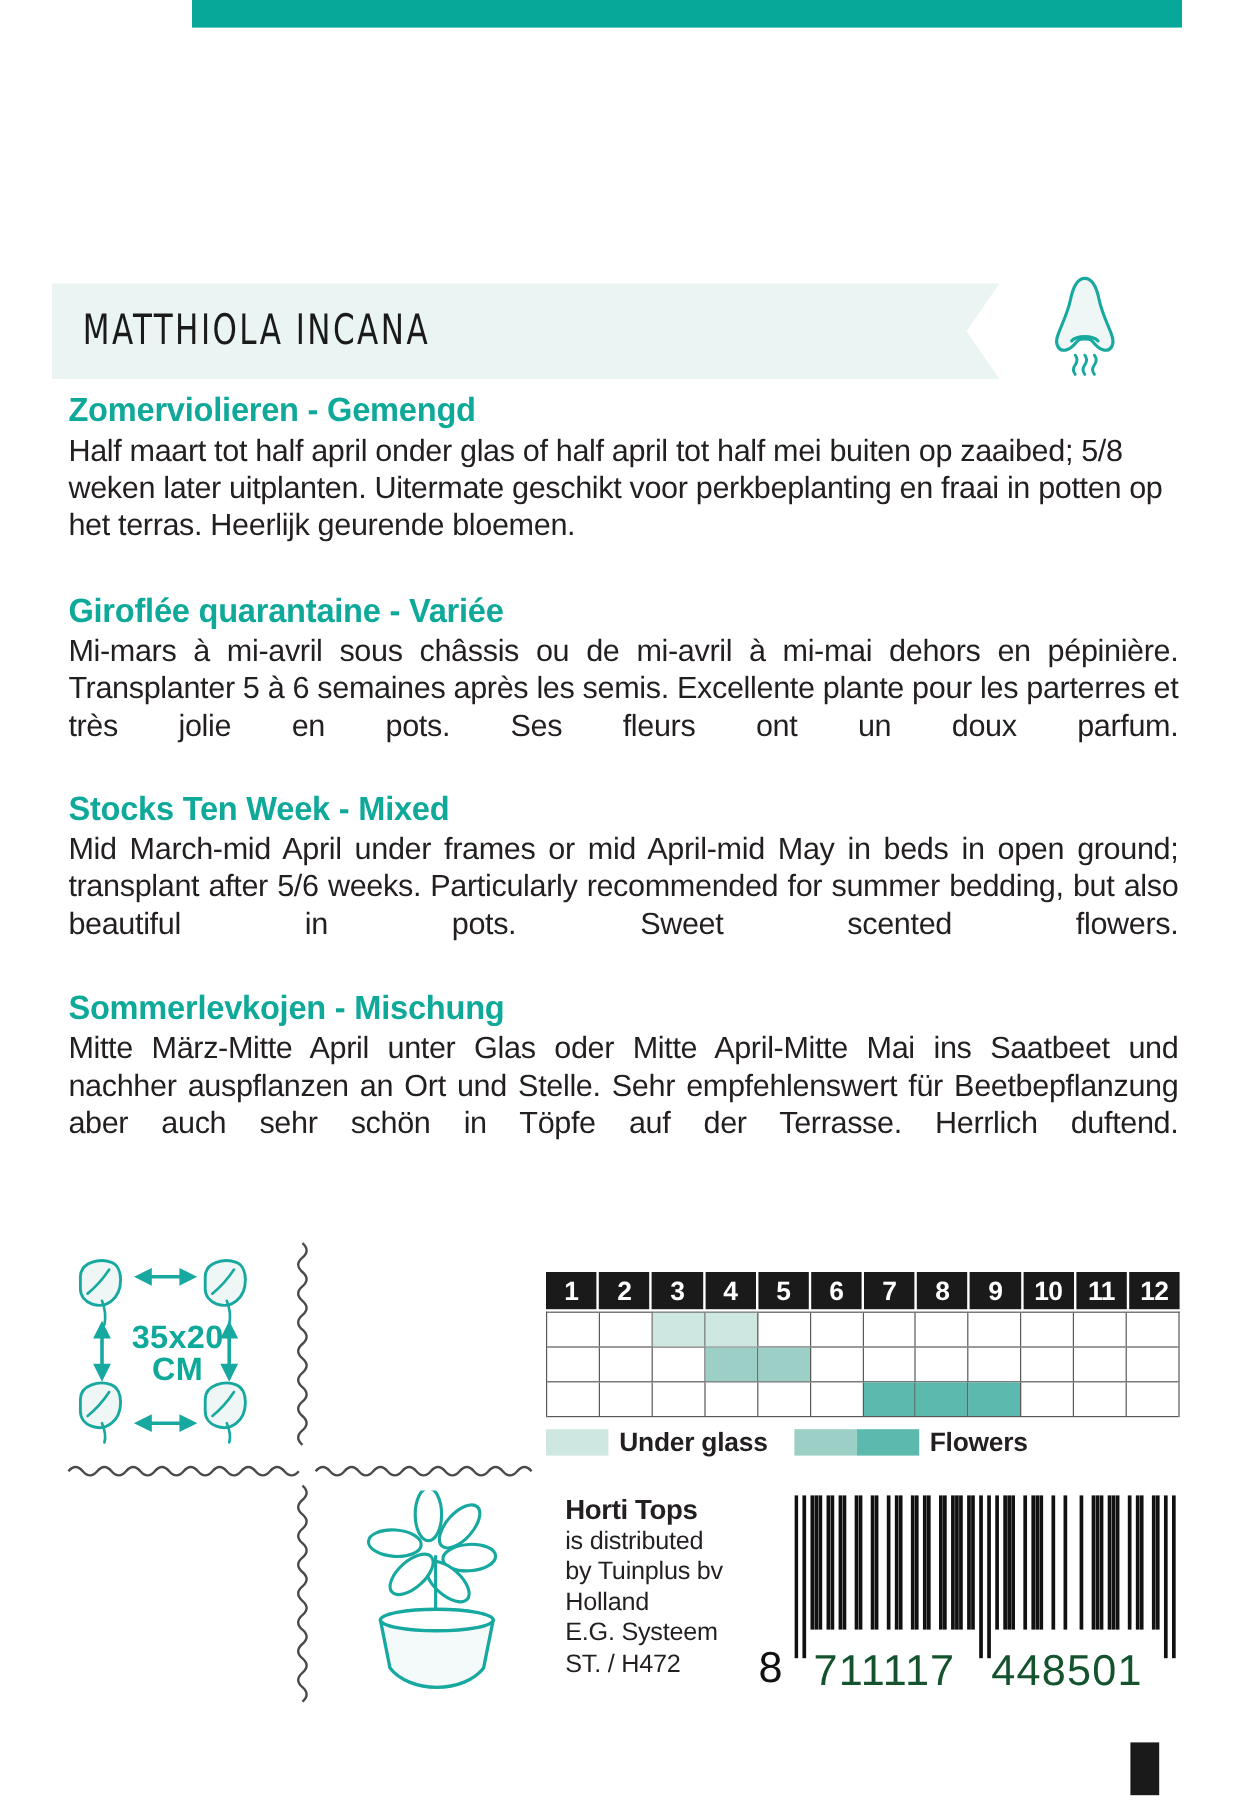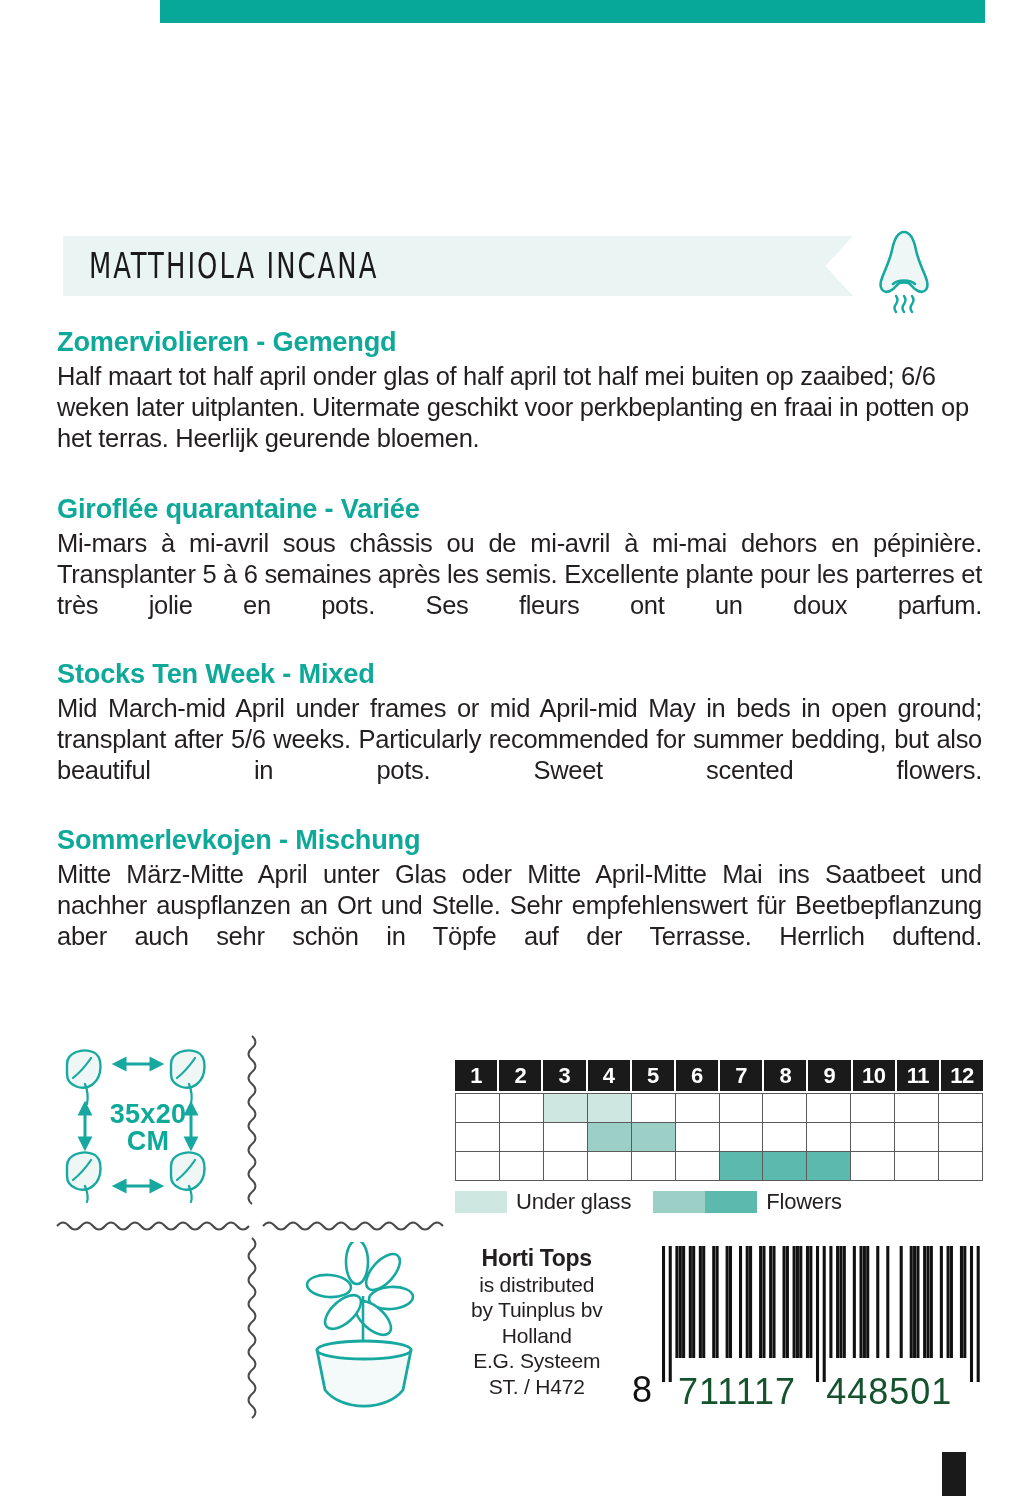--- a/index.html
+++ b/index.html
@@ -12,21 +12,21 @@
   .packet { position: relative; width: 1029px; height: 1500px; background:#fff; }
 
   
   .top-bar {
     position: absolute; left: 160px; top: 0; width: 825px; height: 23px;
     background: #07a79a;
   }
 
   
   .ribbon {
-    position: absolute; left: 63px; top: 236px; width: 790px; height: 60px; padding-left: 32px;
+    position: absolute; left: 43px; top: 236px; width: 790px; height: 80px; padding-left: 32px;
   }
   .ribbon-bg {
     position: absolute; inset: 0;
     background: #eaf4f2;
     clip-path: polygon(0 0, 100% 0, 96.5% 50%, 100% 100%, 0 100%);
   }
   .ribbon-title {
     position: absolute; left: 26px; top: 50%; transform: translateY(-50%);
     font-family: "DejaVu Sans Condensed", "Liberation Sans Narrow", "Liberation Sans", sans-serif;
     font-size: 35px; letter-spacing: 2.5px; color: #1a1a1a;
@@ -74,29 +74,29 @@
   .cal-head .cell {
     flex: 1; background: #1a1a1a; color: #fff; text-align: center;
     font-weight: bold; font-size: 22px; line-height: 31px; height: 31px;
     letter-spacing: -0.5px;
   }
   .cal-rows { margin-top: 2px; border: 1.5px solid #5a5a5a; border-bottom: none; }
   .cal-row { display: flex; height: 29px; border-bottom: 1.5px solid #5a5a5a; }
   .cal-row .cell { flex: 1; border-right: 1.5px solid #5a5a5a; }
   .cal-row .cell:last-child { border-right: none; }
 
-  .legend { display: flex; align-items: center; margin-top: 8px; font-size: 22px; color: #231f20; }
+  .legend { display: flex; align-items: center; margin-top: 8px; font-size: 22px; color: #231f20; font-weight: bold; }
   .legend .sw { width: 52px; height: 22px; display: inline-block; }
   .legend .lg-label { margin: 0 22px 0 9px; letter-spacing: -0.2px; }
   .legend .lg-label.last { margin-right: 0; }
 
   
   .brand {
     position: absolute; left: 471px; top: 1246px;
-    font-size: 21px; line-height: 25.5px; color: #231f20; letter-spacing: -0.2px; text-align: center;
+    font-size: 21px; line-height: 25.5px; color: #231f20; letter-spacing: -0.2px;
   }
   .brand .bname { font-weight: bold; font-size: 23px; letter-spacing: -0.3px; }
 
   .barcode-wrap { position: absolute; left: 628px; top: 1246px; width: 355px; height: 165px; }
   .bc-digit-first {
     position: absolute; left: 4px; bottom: 0px; font-size: 36px; font-weight: 500;
     font-family: "Liberation Sans", sans-serif; color:#111;
   }
   .bc-bars { position: absolute; left: 34px; top: 0; width: 318px; height: 136px; }
   .bc-nums {
@@ -126,21 +126,21 @@
       <path d="M36 6 C30 6 26 14 24 24 C22 34 17 44 14 52 C10 62 15 68 22 65 C26 63.5 28 60 30 58 C32 56 40 56 42 58 C44 60 46 63.5 50 65 C57 68 62 62 58 52 C55 44 50 34 48 24 C46 14 42 6 36 6 Z" fill="#eef7f5" stroke="#17a8a0" stroke-width="2.6" stroke-linejoin="round"></path>
       <path d="M25 58 C27.5 55.5 33 54.5 36 54.5 C39 54.5 44.5 55.5 47 58" fill="none" stroke="#17a8a0" stroke-width="2.6" stroke-linecap="round"></path>
       <path d="M28 70 q3 4 0 8 q-3 4 0 8" fill="none" stroke="#17a8a0" stroke-width="2.4" stroke-linecap="round"></path>
       <path d="M36 70 q3 4 0 8 q-3 4 0 8" fill="none" stroke="#17a8a0" stroke-width="2.4" stroke-linecap="round"></path>
       <path d="M44 70 q3 4 0 8 q-3 4 0 8" fill="none" stroke="#17a8a0" stroke-width="2.4" stroke-linecap="round"></path>
     </svg>
   </div>
 
   <div class="lang-block" id="block-nl">
     <div class="lang-head">Zomerviolieren - Gemengd</div>
-    <div class="lang-body">Half maart tot half april onder glas of half april tot half mei buiten op zaaibed; 6/6 weken later uitplanten. Uitermate geschikt voor perkbeplanting en fraai in potten op het terras. Heerlijk geurende bloemen.</div>
+    <div class="lang-body">Half maart tot half april onder glas of half april tot half mei buiten op zaaibed; 5/8 weken later uitplanten. Uitermate geschikt voor perkbeplanting en fraai in potten op het terras. Heerlijk geurende bloemen.</div>
   </div>
 
   <div class="lang-block" id="block-fr">
     <div class="lang-head">Giroflée quarantaine - Variée</div>
     <div class="lang-body justify">Mi-mars à mi-avril sous châssis ou de mi-avril à mi-mai dehors en pépinière. Transplanter 5 à 6 semaines après les semis. Excellente plante pour les parterres et très jolie en pots. Ses fleurs ont un doux parfum.</div>
   </div>
 
   <div class="lang-block" id="block-en">
     <div class="lang-head">Stocks Ten Week - Mixed</div>
     <div class="lang-body justify">Mid March-mid April under frames or mid April-mid May in beds in open ground; transplant after 5/6 weeks. Particularly recommended for summer bedding, but also beautiful in pots. Sweet scented flowers.</div>

